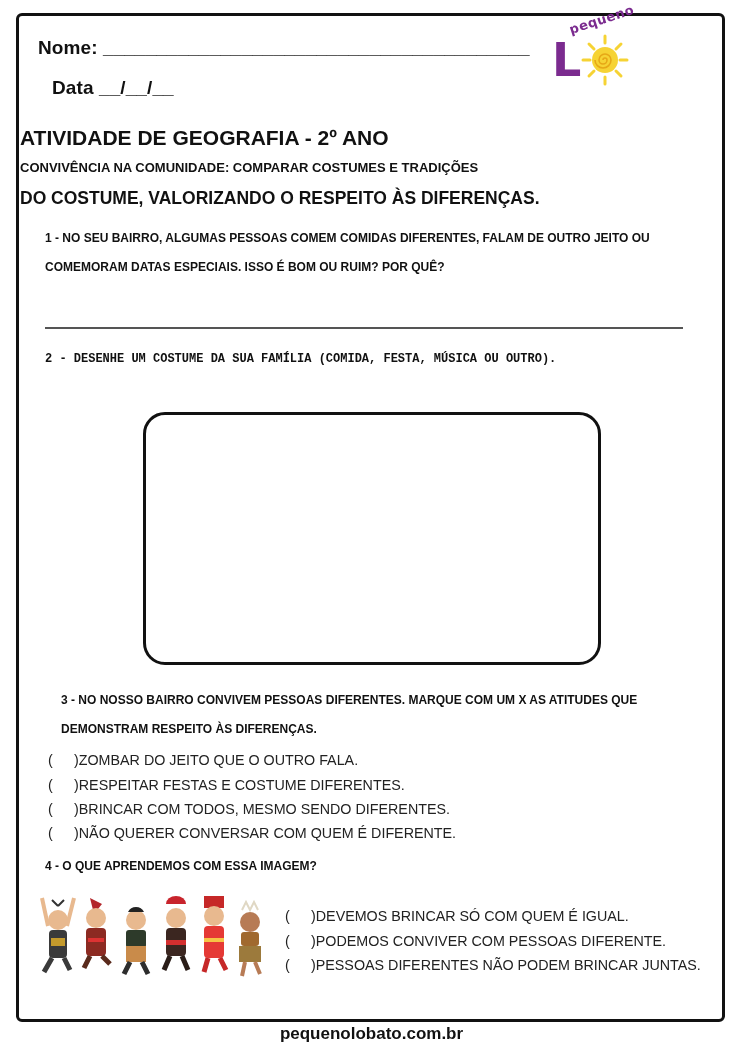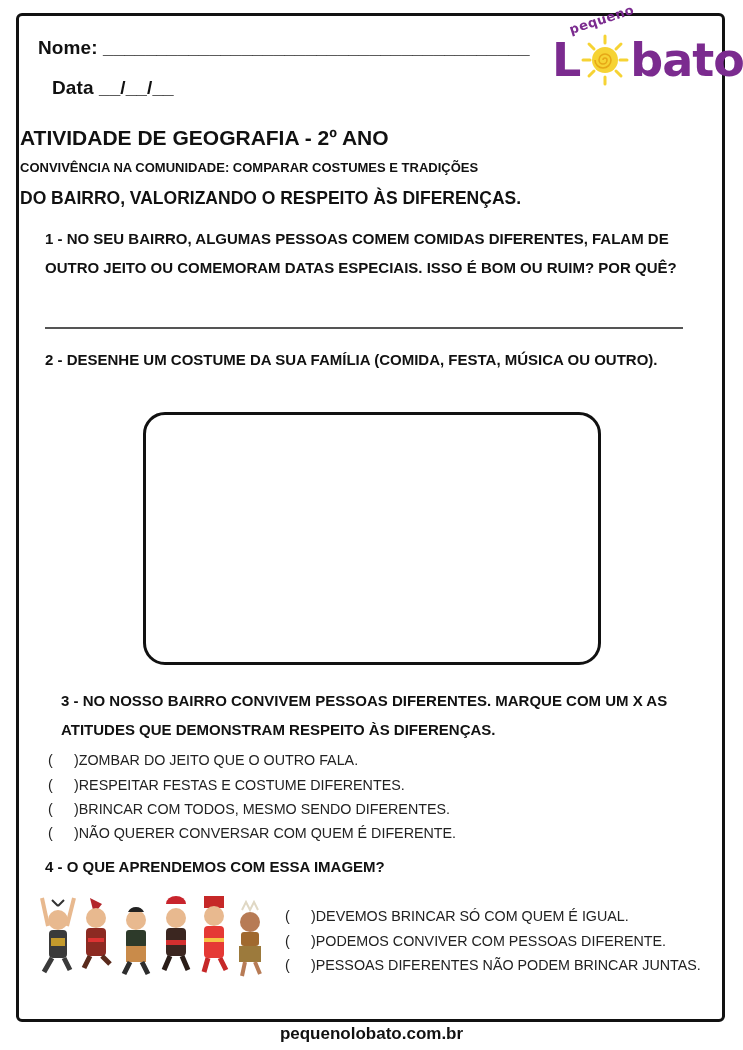--- a/index.html
+++ b/index.html
@@ -19,23 +19,23 @@
   .logo { position: absolute; left: 548px; top: 22px; width: 172px; height: 80px; }
   .logo-small { position: absolute; left: 24px; top: 0px; font-family: "DejaVu Sans", sans-serif; font-weight: bold; font-size: 13px; color: #7b2b8f; transform: rotate(-18deg); transform-origin: left bottom; letter-spacing: 0.5px; }
   .logo-big { position: absolute; left: 4px; top: 12px; font-family: "DejaVu Sans", sans-serif; font-weight: bold; font-size: 46px; color: #7b2b8f; letter-spacing: -1px; line-height: 1; display: flex; align-items: center; }
   .logo-sun { display: inline-block; width: 48px; height: 52px; position: relative; margin: 0 1px; }
 
   .title { position: absolute; left: 20px; width: 703px; text-align: left; font-weight: bold; }
   .title-main { top: 126px; font-size: 21px; }
   .title-sub1 { top: 160px; font-size: 13px; }
   .title-sub2 { top: 188px; font-size: 17.5px; }
 
-  .q { position: absolute; left: 45px; width: 660px; font-weight: bold; font-size: 15px; line-height: 29px; }
+  .q { position: absolute; left: 45px; width: 660px; font-weight: bold; font-size: 12px; line-height: 29px; }
   .q1 { top: 224px; }
-  .q2 { top: 345px; }
+  .q2 { top: 345px; font-family: Liberation Mono, monospace; }
   .q3 { top: 686px; margin-left: 16px; }
   .q4 { top: 852px; }
 
   .answer-line { position: absolute; left: 45px; top: 327px; width: 638px; height: 1.5px; background: #555; }
 
   .draw-box { position: absolute; left: 143px; top: 412px; width: 458px; height: 253px; border: 3px solid #111; border-radius: 22px; }
 
   .opt { position: absolute; font-size: 14.3px; color: #222; display: flex; gap: 0; white-space: nowrap; }
   .paren { display: inline-block; width: 26px; }
   .opt3 { left: 48px; }
@@ -66,27 +66,26 @@
           <line x1="39" y1="26" x2="46" y2="26"></line>
           <line x1="8" y1="10" x2="13" y2="15"></line>
           <line x1="35" y1="37" x2="40" y2="42"></line>
           <line x1="8" y1="42" x2="13" y2="37"></line>
           <line x1="35" y1="15" x2="40" y2="10"></line>
         </g>
         <circle cx="24" cy="26" r="13" fill="#f6d334"></circle>
         <path d="M24 26 m-2 0 a2 2 0 1 1 4 0 a4 4 0 1 1 -8 0 a6 6 0 1 1 12 0 a8 8 0 1 1 -16 0" fill="none" stroke="#e6a817" stroke-width="1.6"></path>
       </svg>
     </span>
-    <span>bato</span>
   </div>
 </div>
 
 <div class="title title-main">ATIVIDADE DE GEOGRAFIA - 2º ANO</div>
 <div class="title title-sub1">CONVIVÊNCIA NA COMUNIDADE: COMPARAR COSTUMES E TRADIÇÕES</div>
-<div class="title title-sub2">DO BAIRRO, VALORIZANDO O RESPEITO ÀS DIFERENÇAS.</div>
+<div class="title title-sub2">DO COSTUME, VALORIZANDO O RESPEITO ÀS DIFERENÇAS.</div>
 
 <div class="q q1">1 - NO SEU BAIRRO, ALGUMAS PESSOAS COMEM COMIDAS DIFERENTES, FALAM DE OUTRO JEITO OU COMEMORAM DATAS ESPECIAIS. ISSO É BOM OU RUIM? POR QUÊ?</div>
 <div class="answer-line"></div>
 
 <div class="q q2">2 - DESENHE UM COSTUME DA SUA FAMÍLIA (COMIDA, FESTA, MÚSICA OU OUTRO).</div>
 <div class="draw-box"></div>
 
 <div class="q q3">3 - NO NOSSO BAIRRO CONVIVEM PESSOAS DIFERENTES. MARQUE COM UM X AS ATITUDES QUE DEMONSTRAM RESPEITO ÀS DIFERENÇAS.</div>
 <div class="opt opt3" style="top:752px;">
   <span class="paren">(</span>

